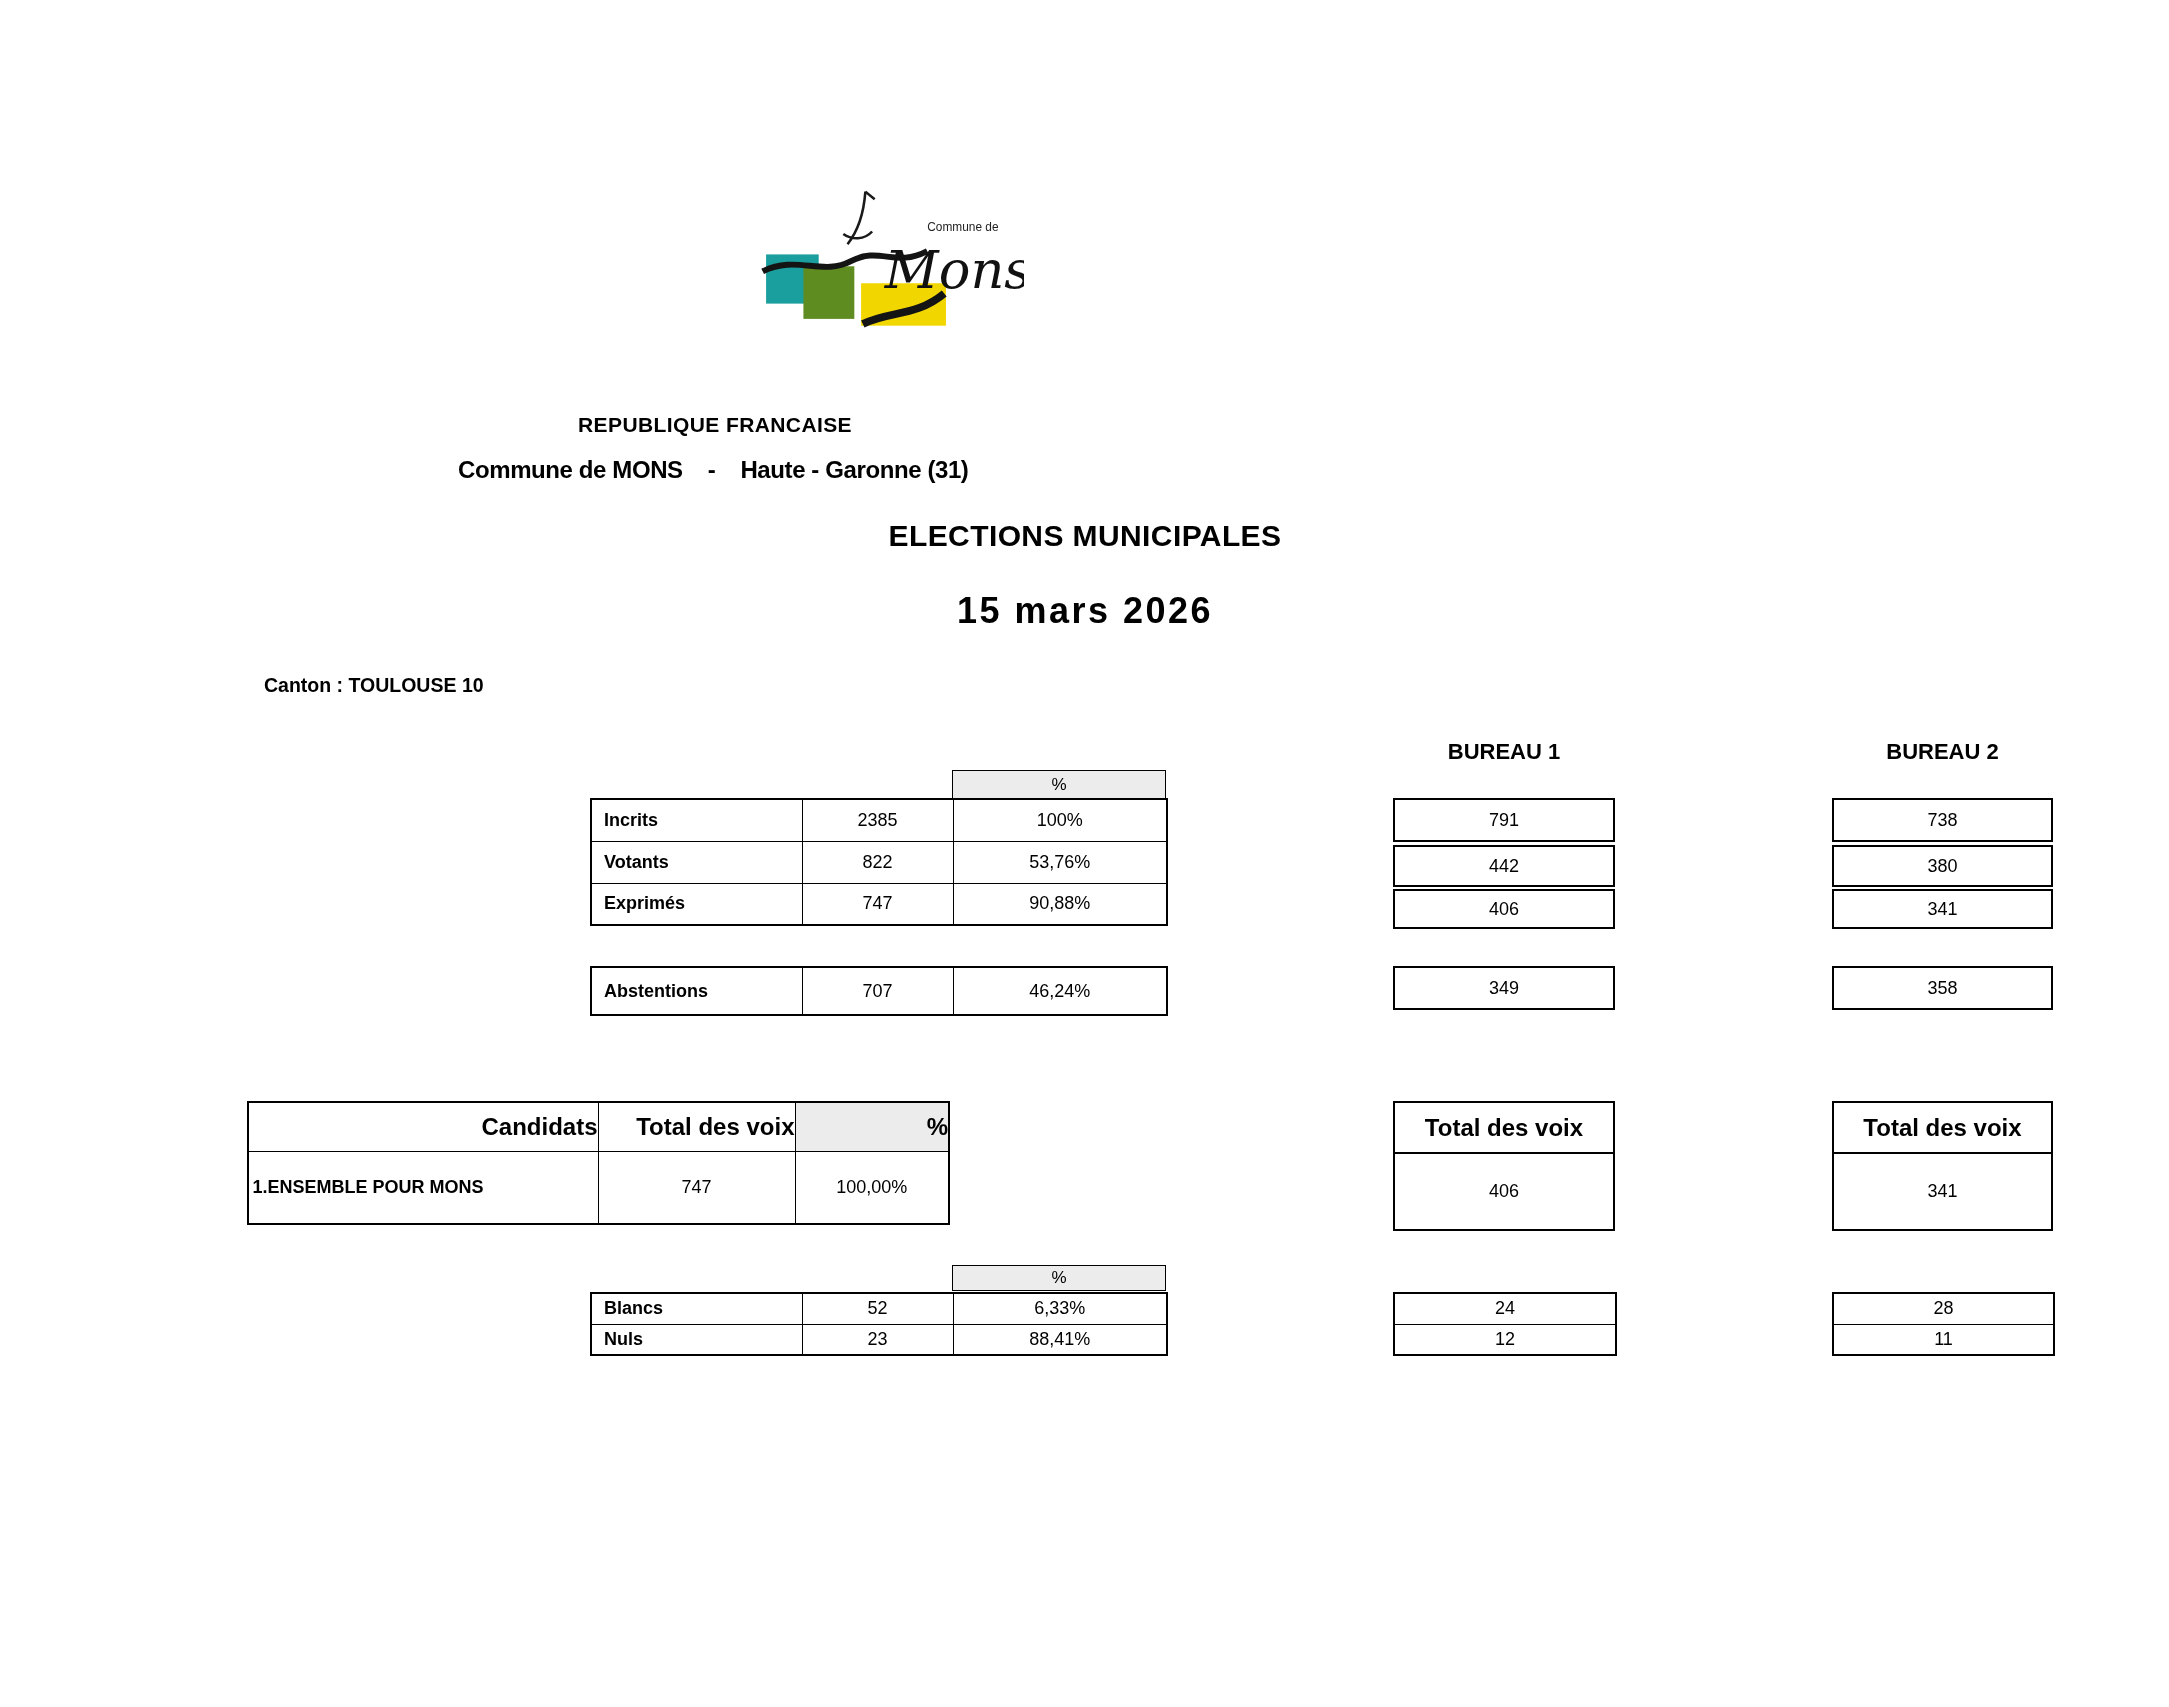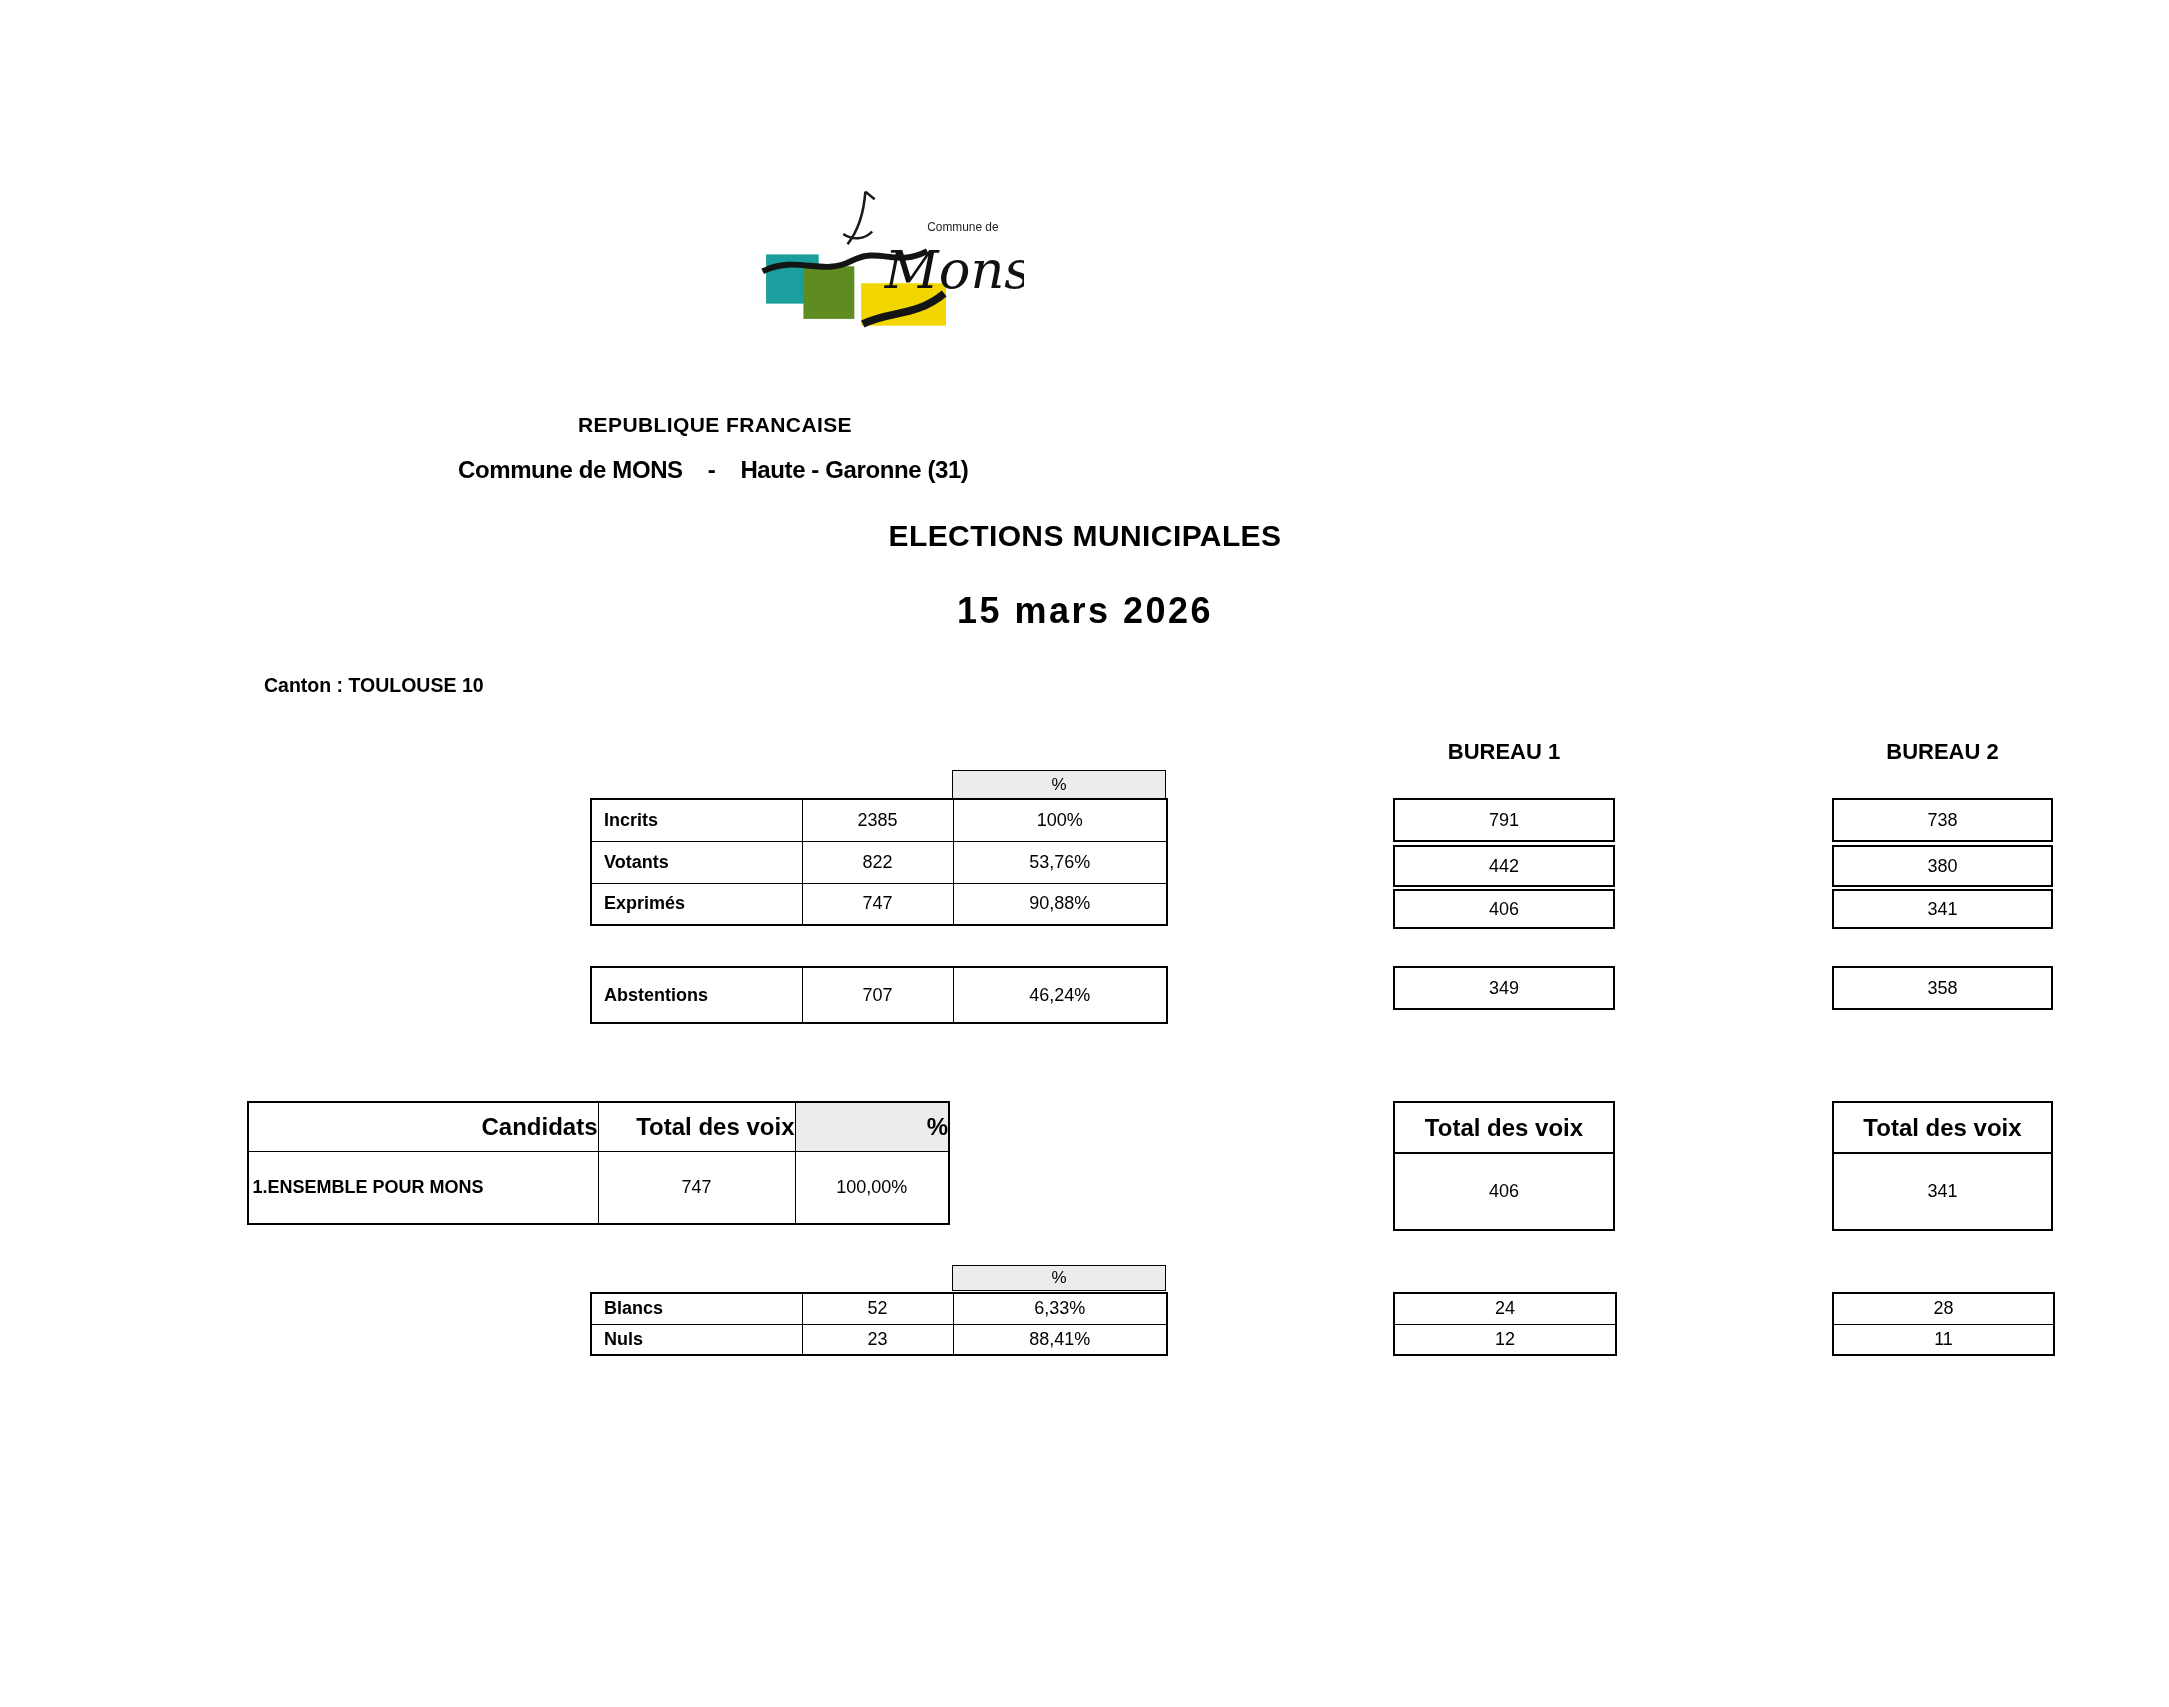--- a/index.html
+++ b/index.html
@@ -14,21 +14,21 @@
   .h-title    { left:0; right:0; top:519px; text-align:center; font-weight:bold; font-size:30px; letter-spacing:0.4px; }
   .h-date     { left:0; right:0; top:590px; text-align:center; font-weight:bold; font-size:36px; letter-spacing:2.5px; }
   .h-canton   { left:264px; top:674px; font-weight:bold; font-size:19.5px; }
   .bureau-label { top:739px; text-align:center; font-weight:bold; font-size:22px; }
 
   
   table.grid { border-collapse:collapse; border:2.5px solid #000; table-layout:fixed; background:#fff; }
   table.grid td { border:1.7px solid #000; overflow:hidden; }
   .c1 { width:211px;margin-top:12px; } .c2 { width:151px; } .c3 { width:214px;margin-left:40px; }
   .cb1 { width:222px; } .cb2 { width:221px; }
-  .r50 { height:42px; } .r52 { height:56px; } .r37 { height:31px; }
+  .r50 { height:42px; } .r52 { height:48px; } .r37 { height:31px; }
   .rhead { height:49px; } .rcand { height:73px; }
   .ccand { width:350px; } .ctot { width:197px; } .cpct { width:154px; }
   .lbl { font-weight:bold; font-size:18px; padding-left:12px; text-align:left; vertical-align:middle; }
   .num { text-align:center; font-size:18px; vertical-align:middle; }
   .chead { font-weight:bold; font-size:24px; text-align:right; vertical-align:middle; }
   .gray { background:#ececec; }
   .cname { font-weight:bold; font-size:18px; padding-left:3.4px; text-align:left; vertical-align:middle; }
 
   
   .pct-head { border:1.7px solid #000; background:#ececec; display:flex; align-items:center; justify-content:center; font-size:17px; }

